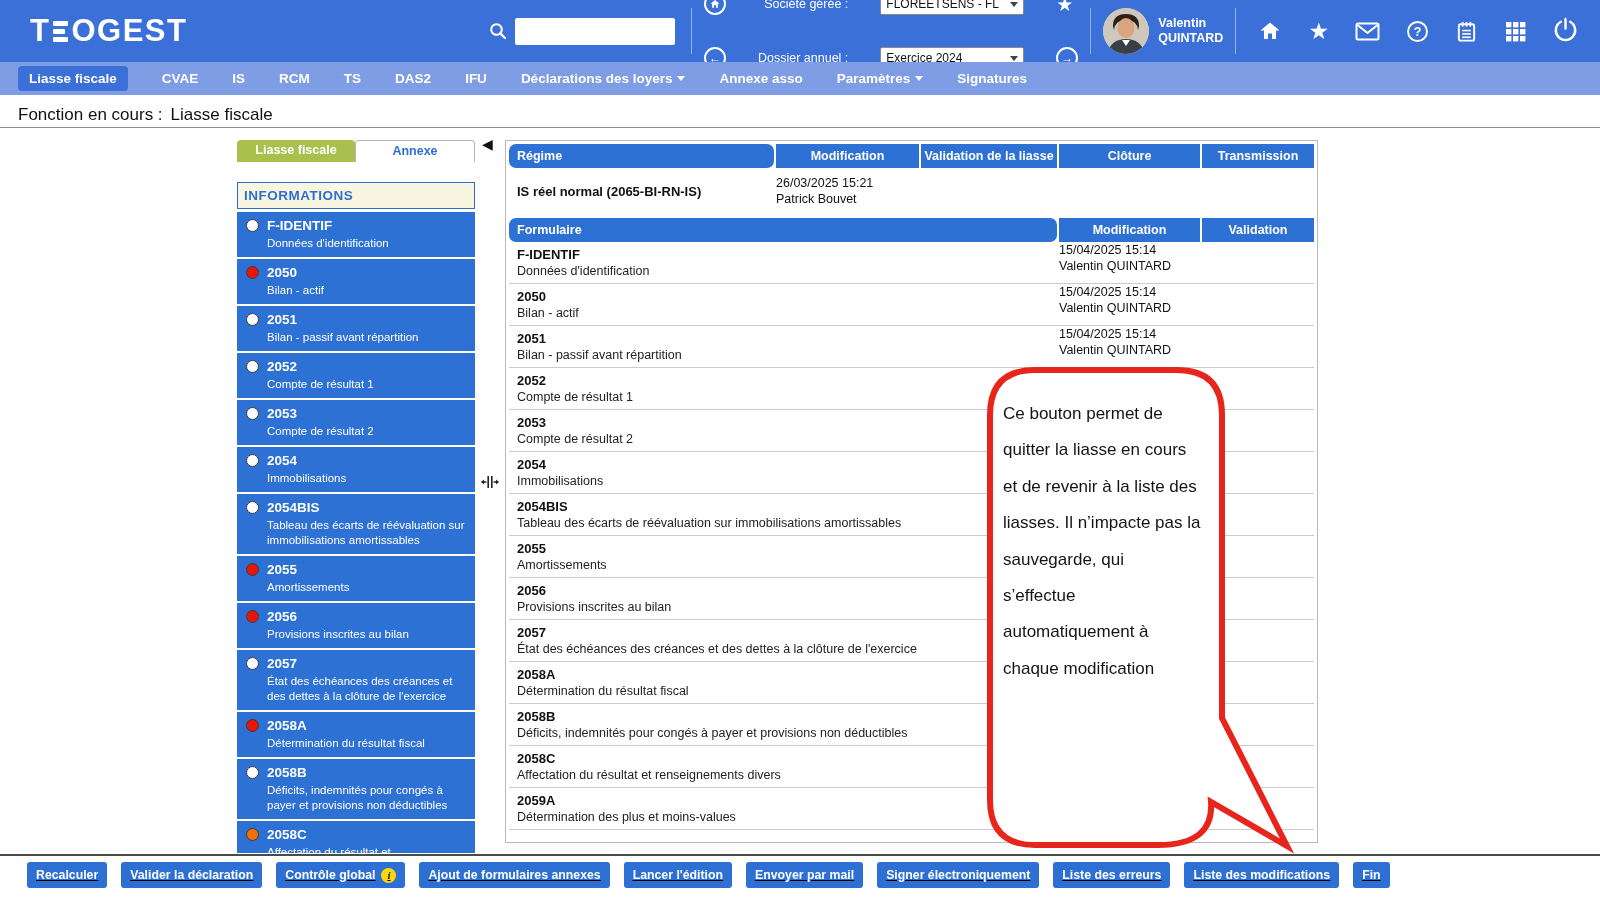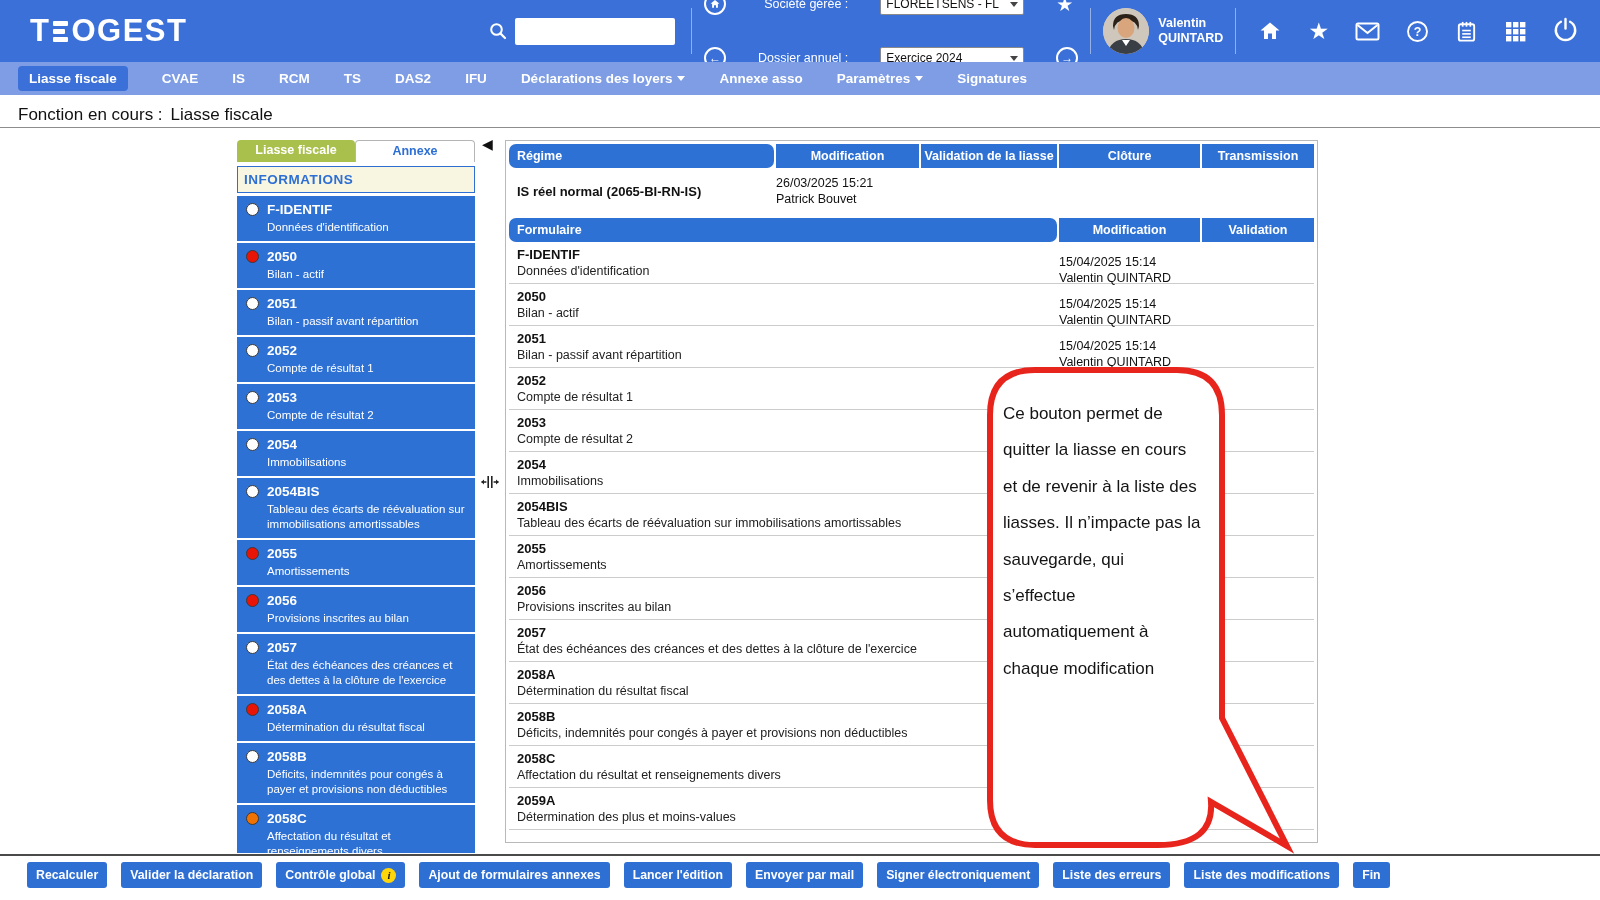--- a/index.html
+++ b/index.html
@@ -48,21 +48,21 @@
   .crumb b { font-weight:normal; margin-left:8px; }
   .toprule { position:absolute; left:0; top:127px; width:1600px; height:0; border-top:1px solid #8d8d8d; }
 
   
   .sidebar { position:absolute; left:237px; top:140px; width:238px; height:713px; overflow:hidden; }
   .sb-tabs { display:flex; height:22px; }
   .sb-tab { flex:1; text-align:center; font-size:12.5px; font-weight:bold; line-height:21px;
     cursor:pointer; border-radius:4px 4px 0 0; }
   .sb-tab.active { background:#a9c04d; color:#fff; }
   .sb-tab.inactive { background:#fff; color:#2e6fd4; border:1px solid #b5b5b5; border-bottom:none; }
-  .sb-info { margin-top:4px; height:27px; background:#f8f5e0; border:1px solid #2e6fd4;
+  .sb-info { margin-top:20px; height:27px; background:#f8f5e0; border:1px solid #2e6fd4;
     color:#2e6fd4; font-weight:bold; font-size:13.5px; line-height:25px; padding-left:6px; letter-spacing:.5px; }
   .sb-items { margin-top:3px; }
   .sb-item { background:#2e71d5; color:#fff; padding:5px 6px 6px 9px; border-bottom:2px solid #fff;
     display:flex; gap:8px; cursor:pointer; }
   .dot { width:13px; height:13px; border-radius:50%; border:1.5px solid #3a3a3a; flex:none; margin-top:2px; }
   .dot.white { background:#fff; } .dot.red { background:#e81507; } .dot.orange { background:#ef7203; }
   .sb-item .code { font-size:13.5px; font-weight:bold; line-height:17px; }
   .sb-item .lbl { font-size:11.5px; line-height:15px; margin-top:2px; }
 
   .collapse-arrow { position:absolute; left:482px; top:136px; font-size:14px; color:#111; cursor:pointer; }
@@ -78,30 +78,30 @@
   .hcell.first { text-align:left; padding-left:8px;border-radius:7px; }
   .regime-row { height:46px; align-items:center; }
   .regime-row .name { font-size:13px; font-weight:bold; color:#111; padding-left:8px; }
   .cc { text-align:left; font-size:12.5px; color:#111; line-height:16px; }
   .ft-head { margin-top:4px; }
   .form-rows { }
   .form-row { border-bottom:1px solid #ccc; height:42px; }
   .form-row .c1 { padding:4px 0 0 8px; }
   .form-row .code { font-size:13px; font-weight:bold; color:#111; line-height:17px; }
   .form-row .lbl { font-size:12.5px; color:#222; line-height:16px; }
-  .form-row .cmod { padding-top:12px; }
+  .form-row .cmod { padding-top:0; }
 
   
   .callout-svg { position:absolute; left:980px; top:360px; z-index:6; }
   .callout-text { position:absolute; left:1003px; top:396px; width:198px; z-index:7;
     font-size:17px; line-height:36.4px; color:#141414; }
 
   
   .footer-sep { position:absolute; left:0; top:854px; width:1600px; height:2px; background:#4a4a4a; }
-  .toolbar { position:absolute; left:27px; top:862px; display:flex; gap:14px; align-items:flex-start; }
+  .toolbar { position:absolute; left:27px; top:862px; display:flex; gap:14px; align-items:flex-start;text-decoration:underline; }
   .tb-btn { background:#2e6fd4; color:#fff; border:none; border-radius:3px; height:26px;
     font-family:inherit; font-size:12.3px; font-weight:600; padding:0 9px; cursor:pointer;
     display:flex; align-items:center; gap:6px; white-space:nowrap; }
   .info-ic { width:15px; height:15px; border-radius:50%; background:#ffd60a; color:#1a1a1a;
     font-size:11px; font-weight:bold; font-family:"Liberation Serif",serif; font-style:italic;
     display:flex; align-items:center; justify-content:center; line-height:1; }
 </style>
 </head>
 <body>
 

